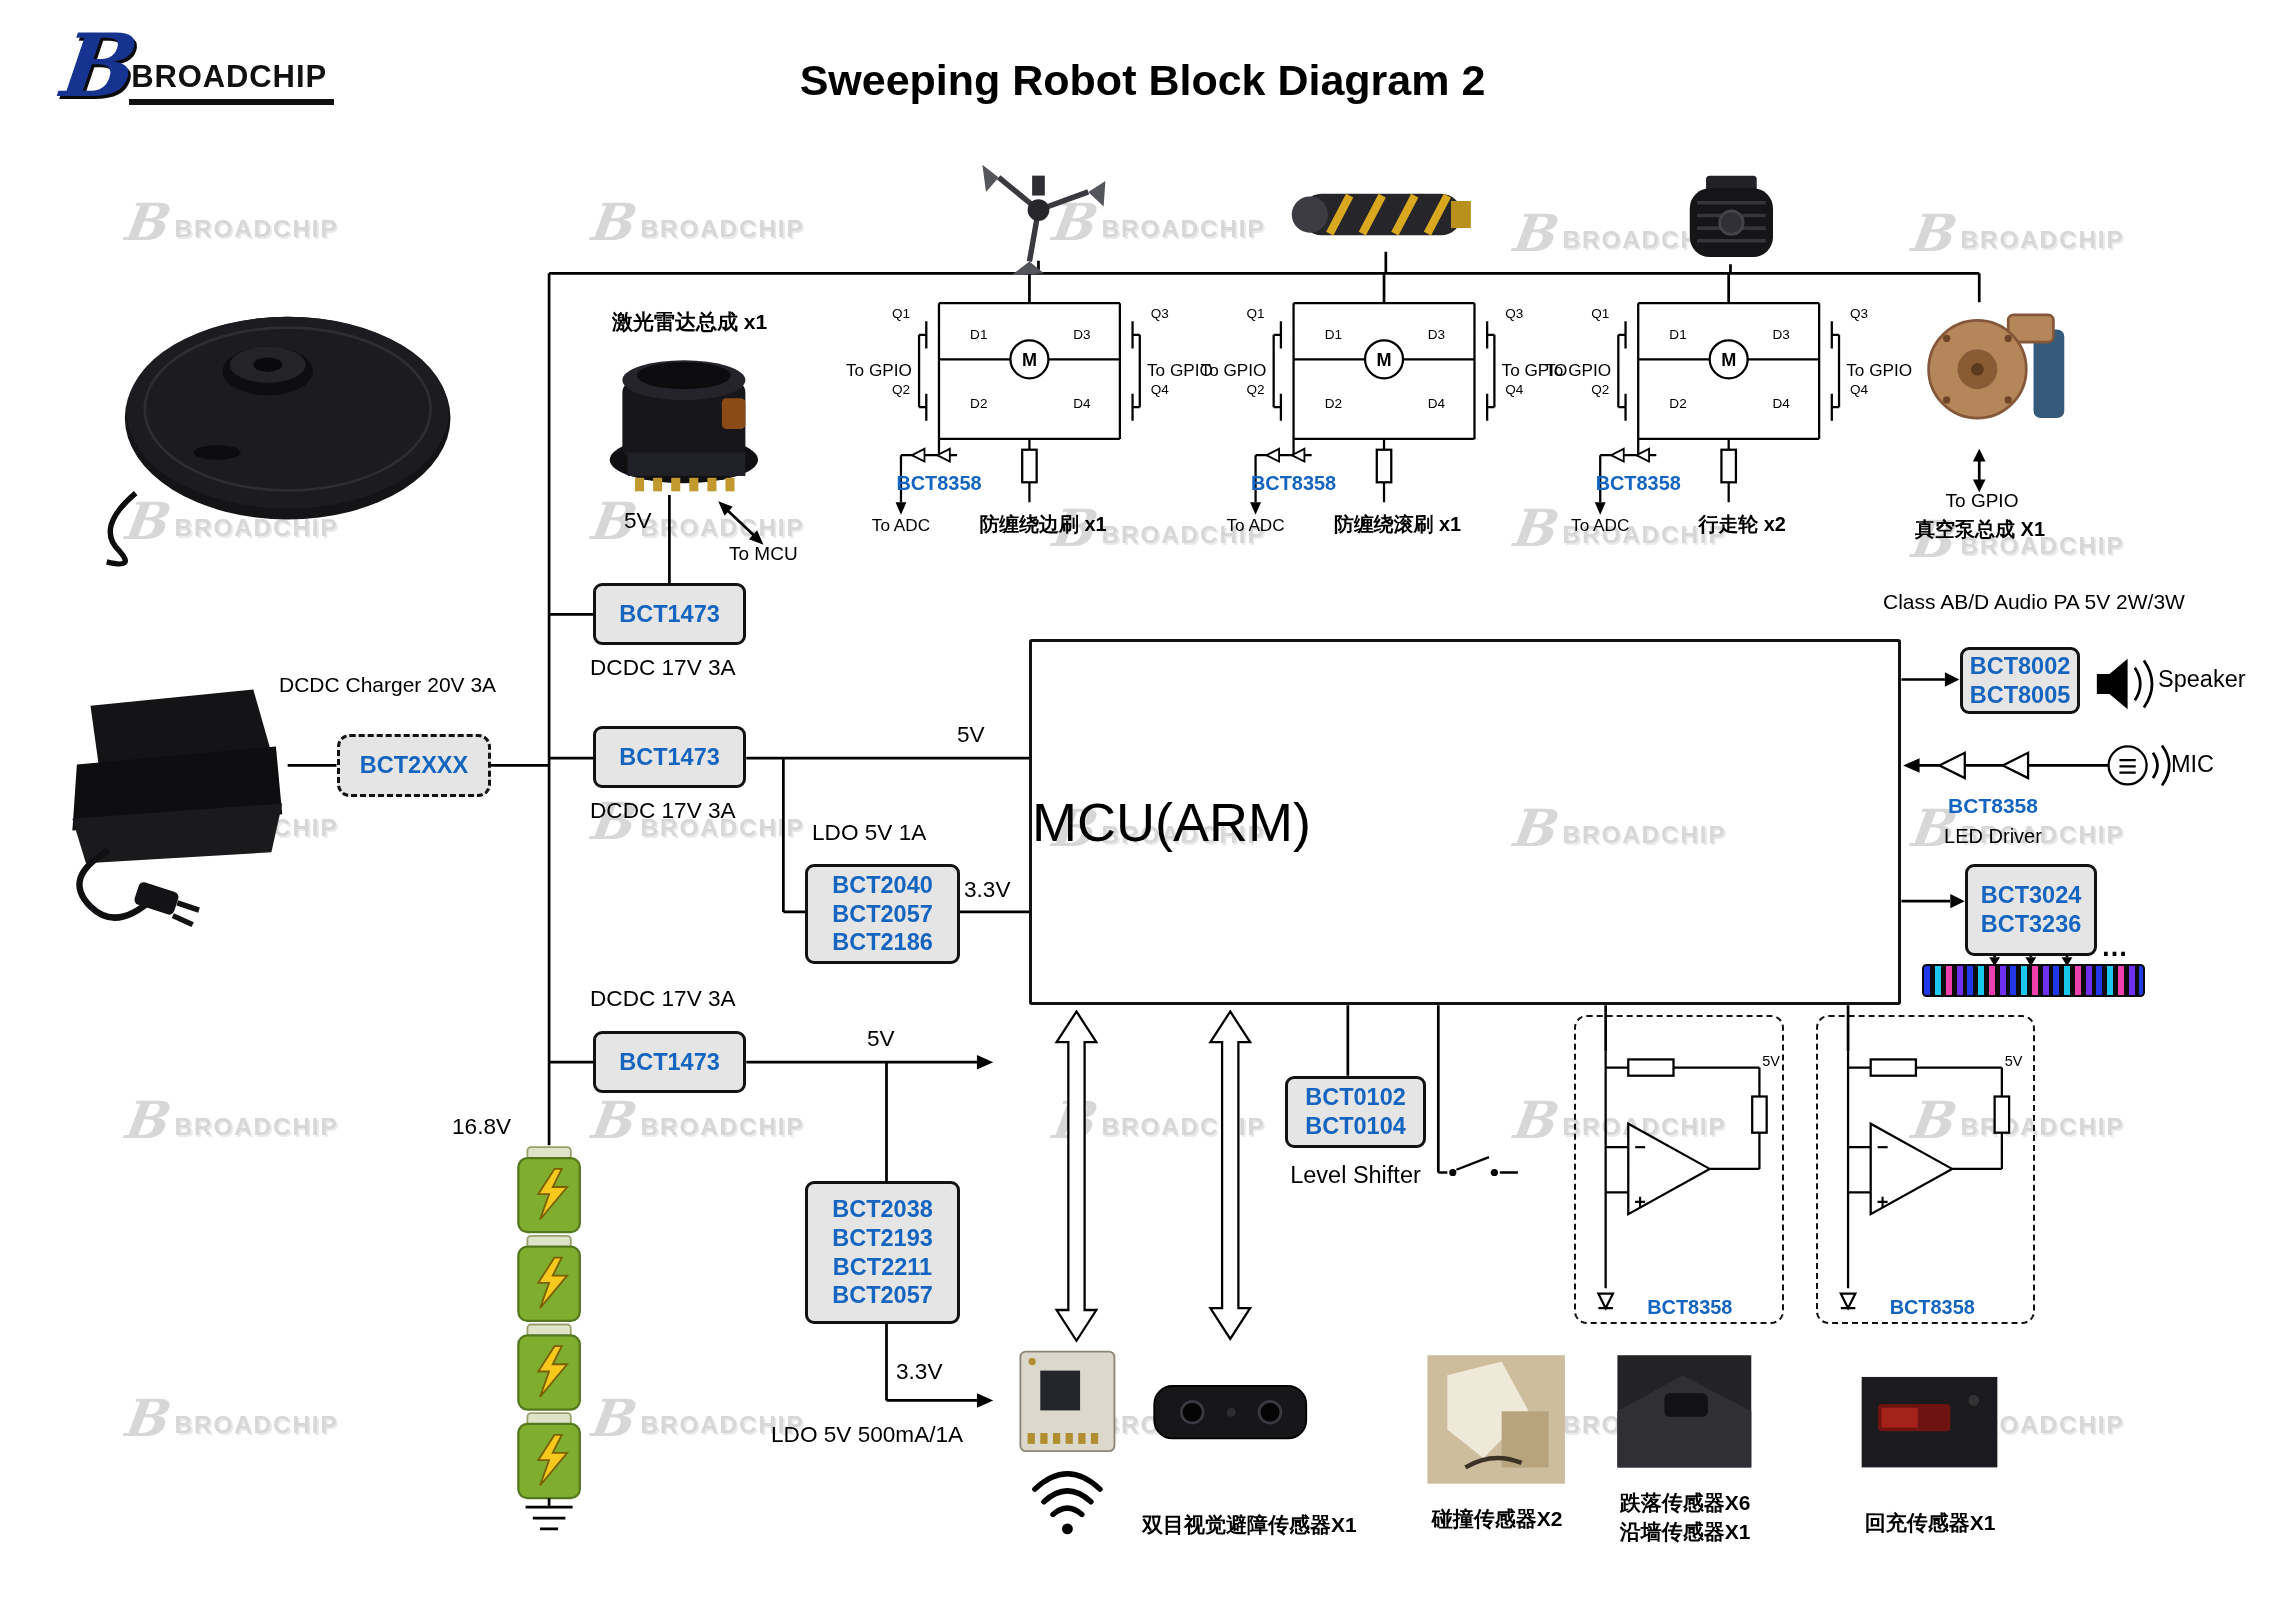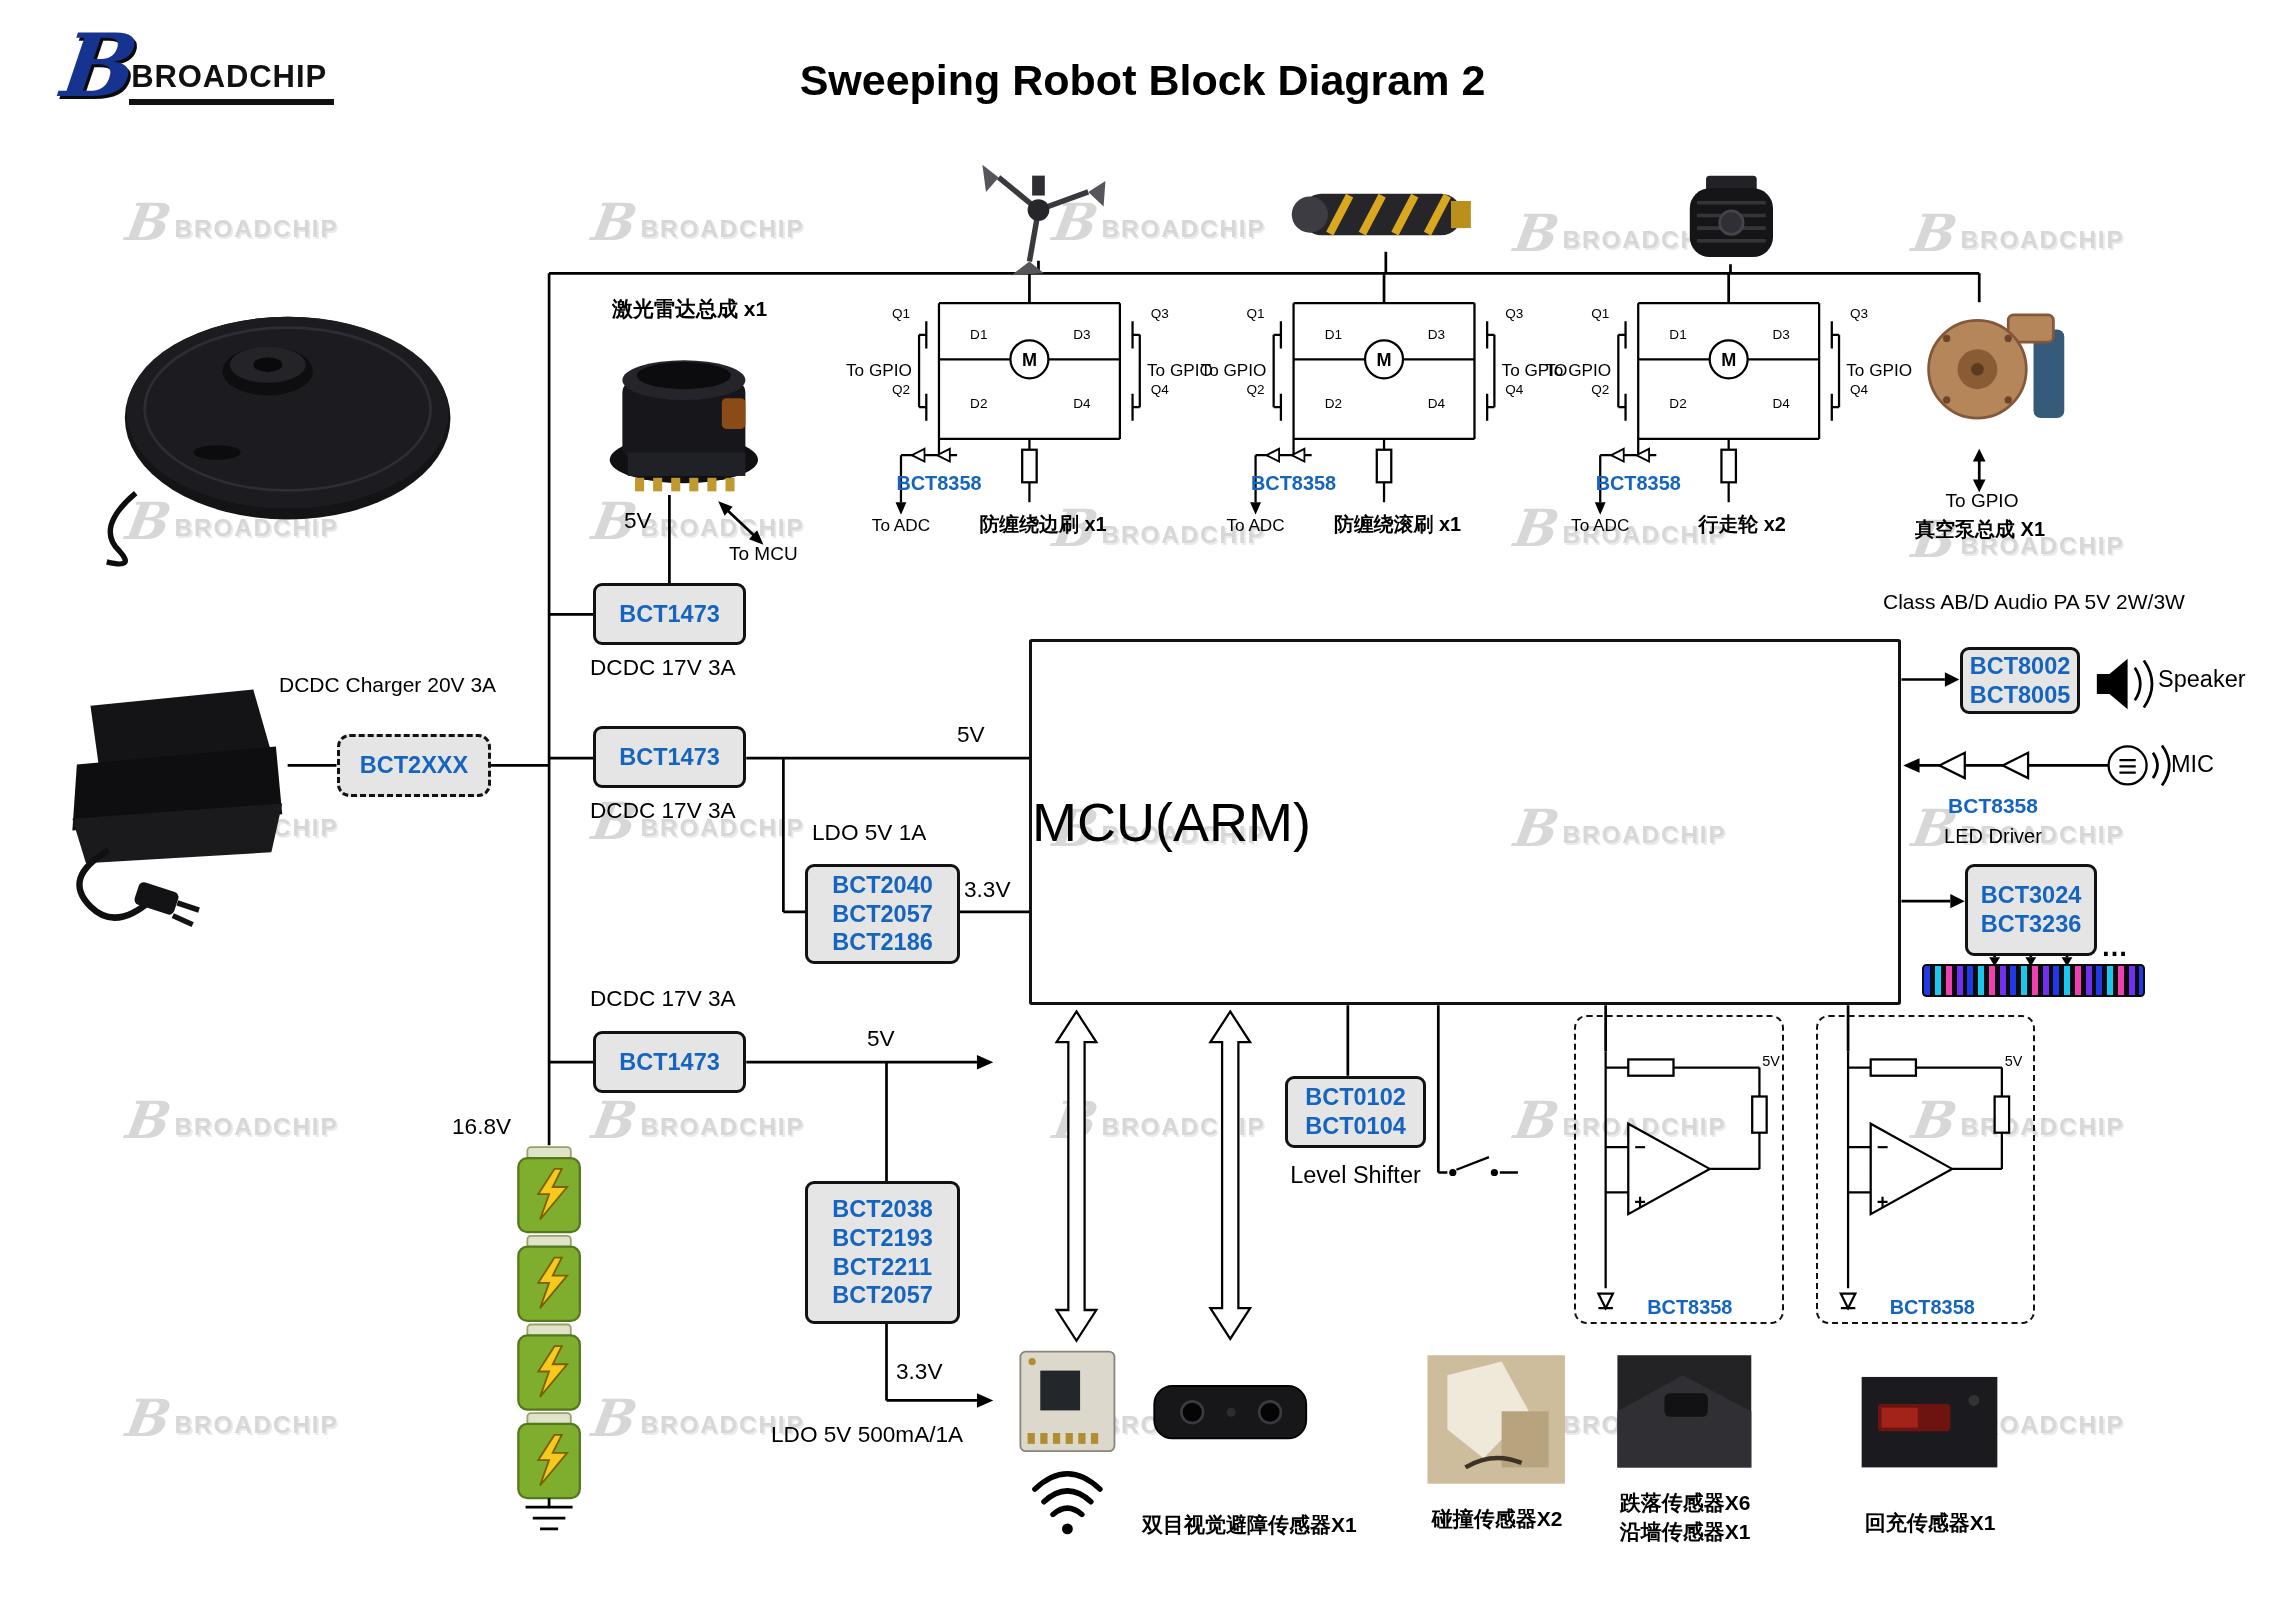--- a/index.html
+++ b/index.html
@@ -495,21 +495,21 @@
 
   <div class="mcu" style="left:1029px;top:639px;width:872px;height:366px">
       <span>MCU(ARM)</span>
     </div>
 
   <div class="dashedbox" style="left:1574px;top:1015px;width:210px;height:309px"></div>
   <div class="dashedbox" style="left:1816px;top:1015px;width:219px;height:309px"></div>
 
   <div class="ledstrip"></div>
 
-  <div class="lbl t23 bold" style="left:612px;top:295px">激光雷达总成 x1</div>
+  <div class="lbl t23 bold" style="left:612px;top:308px">激光雷达总成 x1</div>
   <div class="lbl t25" style="left:624px;top:508px">5V</div>
   <div class="lbl t21" style="left:729px;top:543px">To MCU</div>
   <div class="lbl t25" style="left:590px;top:655px">DCDC 17V 3A</div>
   <div class="lbl t23" style="left:279px;top:673px">DCDC Charger 20V 3A</div>
   <div class="lbl t25" style="left:590px;top:798px">DCDC 17V 3A</div>
   <div class="lbl t25" style="left:957px;top:722px">5V</div>
   <div class="lbl t25" style="left:812px;top:820px">LDO 5V 1A</div>
   <div class="lbl t25" style="left:964px;top:877px">3.3V</div>
   <div class="lbl t25" style="left:590px;top:986px">DCDC 17V 3A</div>
   <div class="lbl t25" style="left:867px;top:1026px">5V</div>

